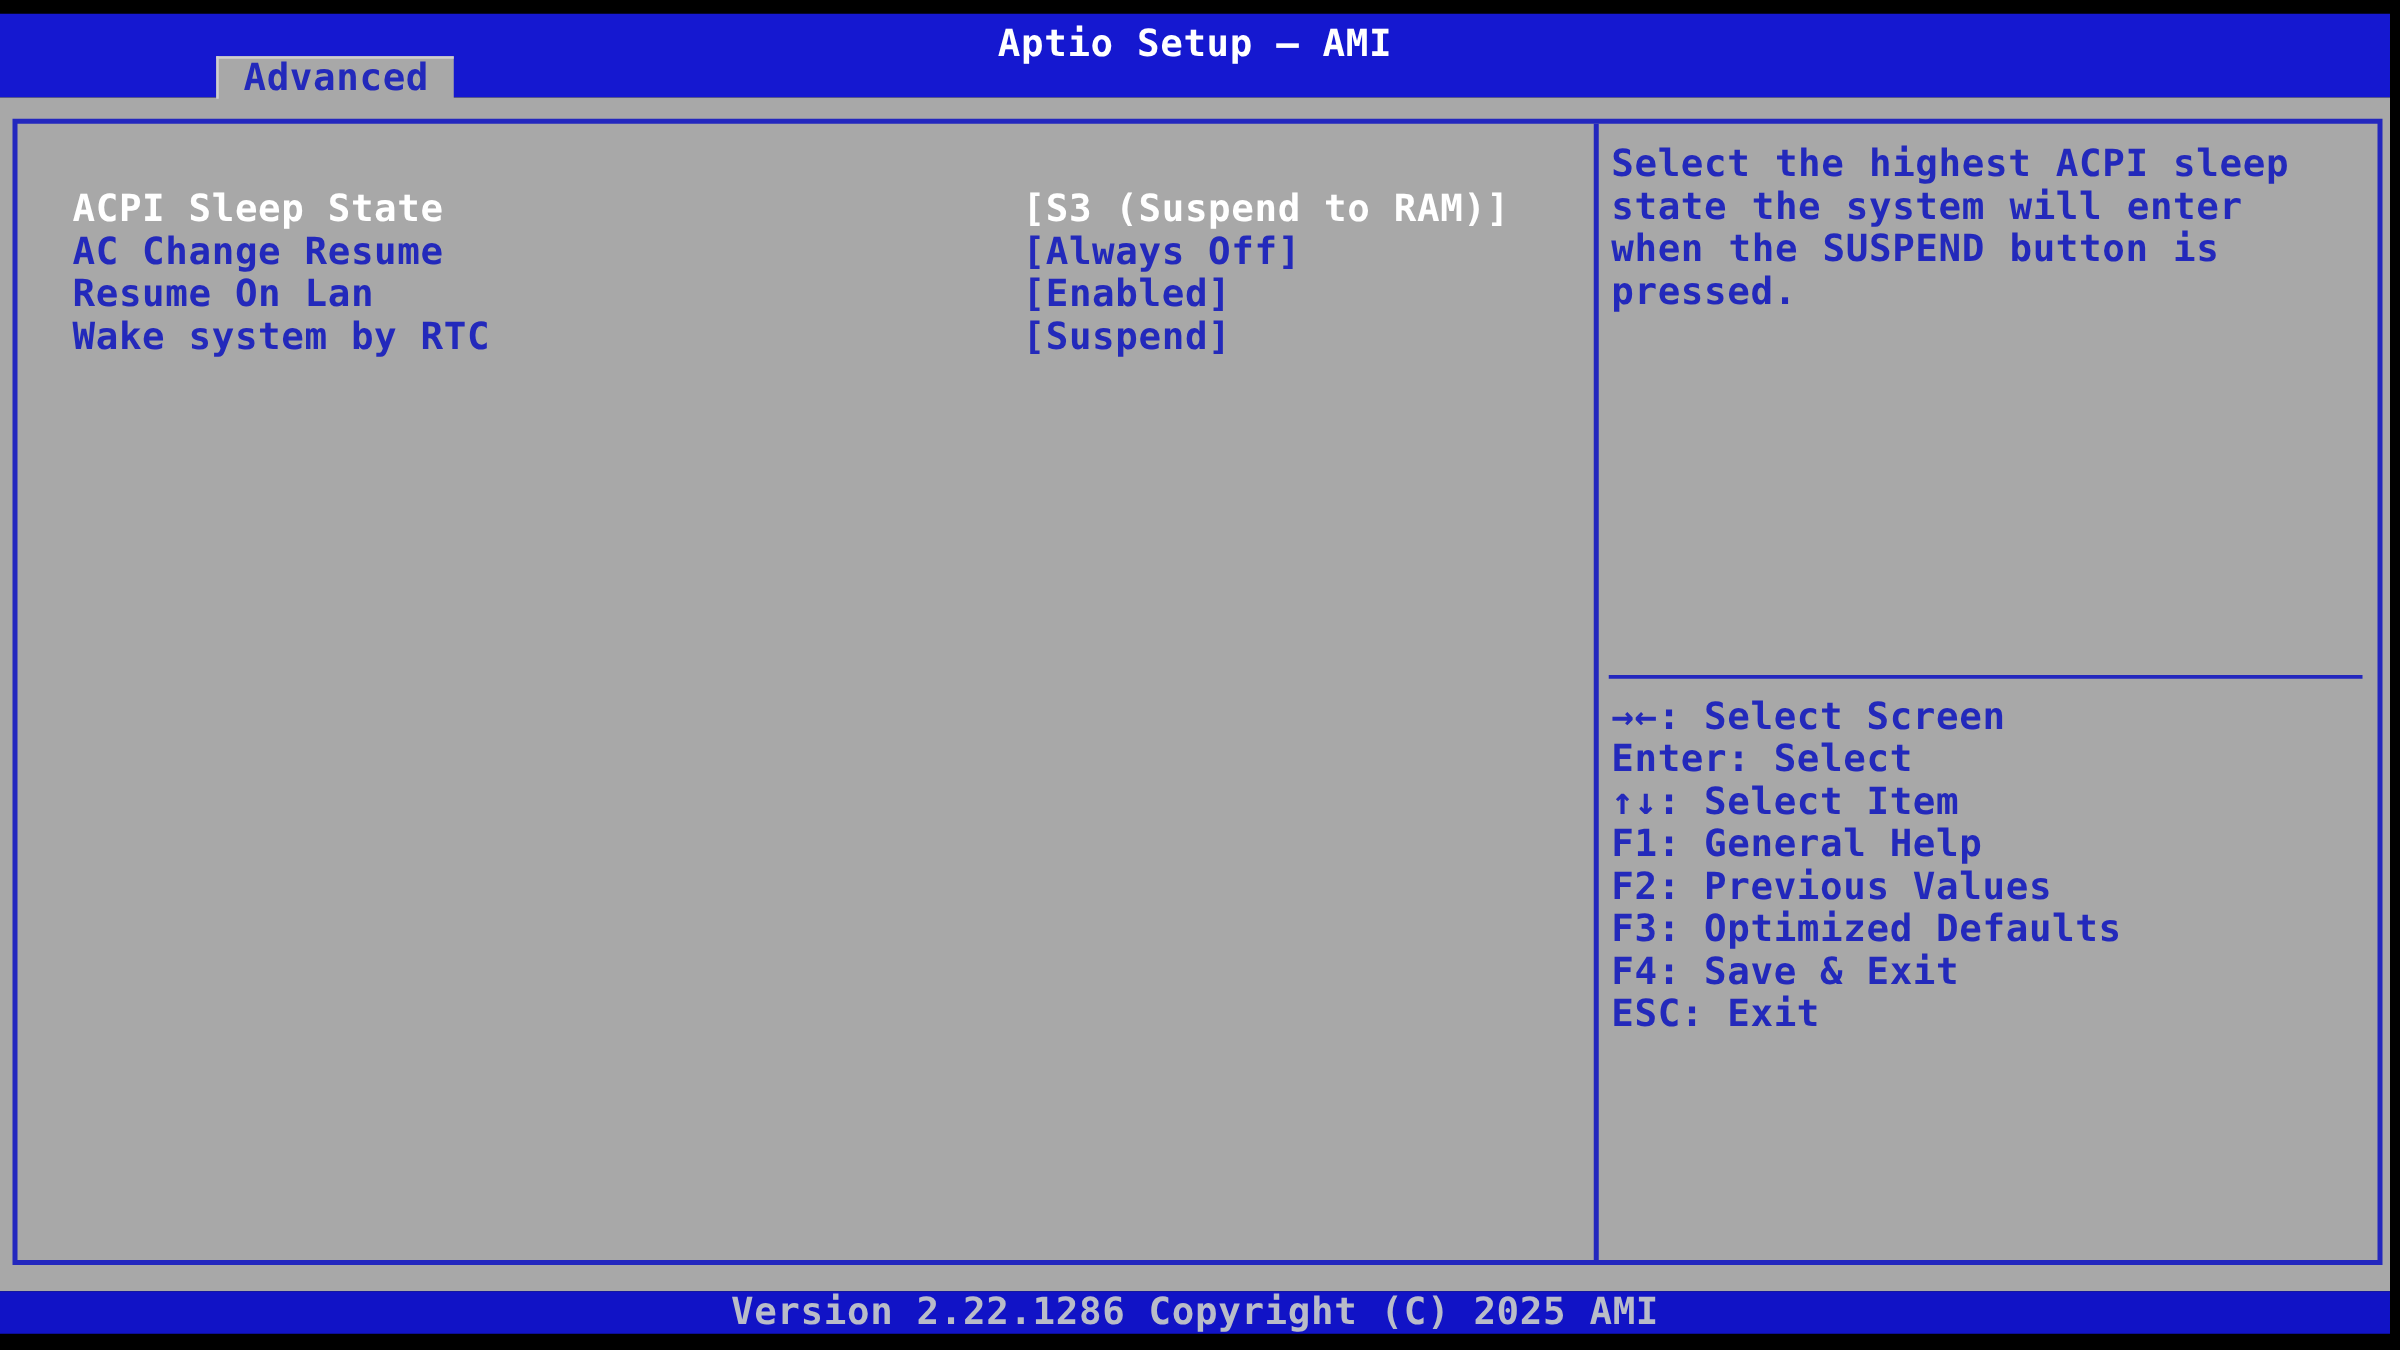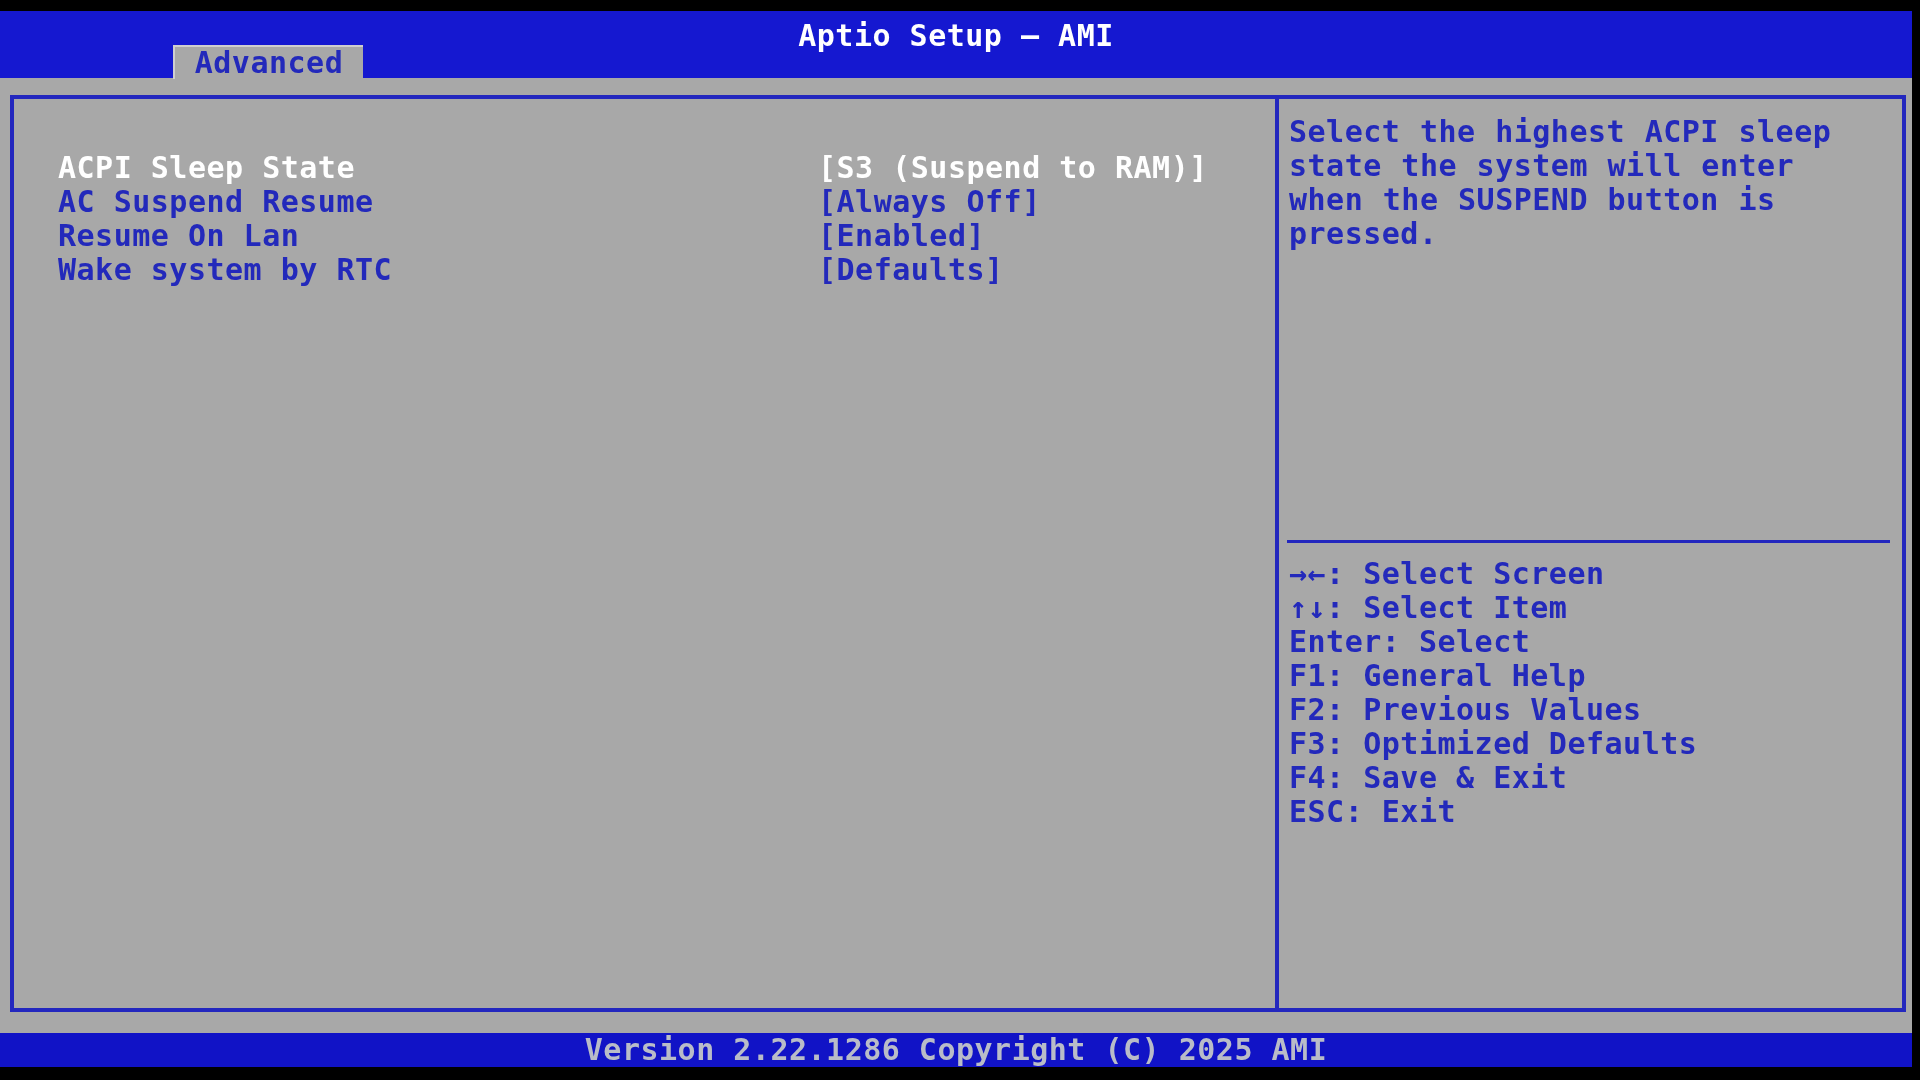--- a/index.html
+++ b/index.html
@@ -124,41 +124,41 @@
   <div class="band">
     <div class="mainbox">
 
       <div class="left-pane">
         <div class="items">
           <div class="row selected">
             <span class="label">ACPI Sleep State</span>
             <span class="value">[S3 (Suspend to RAM)]</span>
           </div>
           <div class="row">
-            <span class="label">AC Suspend Resume</span>
+            <span class="label">AC Change Resume</span>
             <span class="value">[Always Off]</span>
           </div>
           <div class="row">
             <span class="label">Resume On Lan</span>
             <span class="value">[Enabled]</span>
           </div>
           <div class="row">
             <span class="label">Wake system by RTC</span>
-            <span class="value">[Defaults]</span>
+            <span class="value">[Suspend]</span>
           </div>
         </div>
       </div>
 
       <div class="right-pane">
         <div class="help-text">Select the highest ACPI sleep state the system will enter when the SUSPEND button is pressed.</div>
         <div class="divider"></div>
         <div class="legend">
           <div class="legend-line">→←: Select Screen</div>
+          <div class="legend-line">Enter: Select</div>
           <div class="legend-line">↑↓: Select Item</div>
-          <div class="legend-line">Enter: Select</div>
           <div class="legend-line">F1: General Help</div>
           <div class="legend-line">F2: Previous Values</div>
           <div class="legend-line">F3: Optimized Defaults</div>
           <div class="legend-line">F4: Save &amp; Exit</div>
           <div class="legend-line">ESC: Exit</div>
         </div>
       </div>
 
     </div>
   </div>

